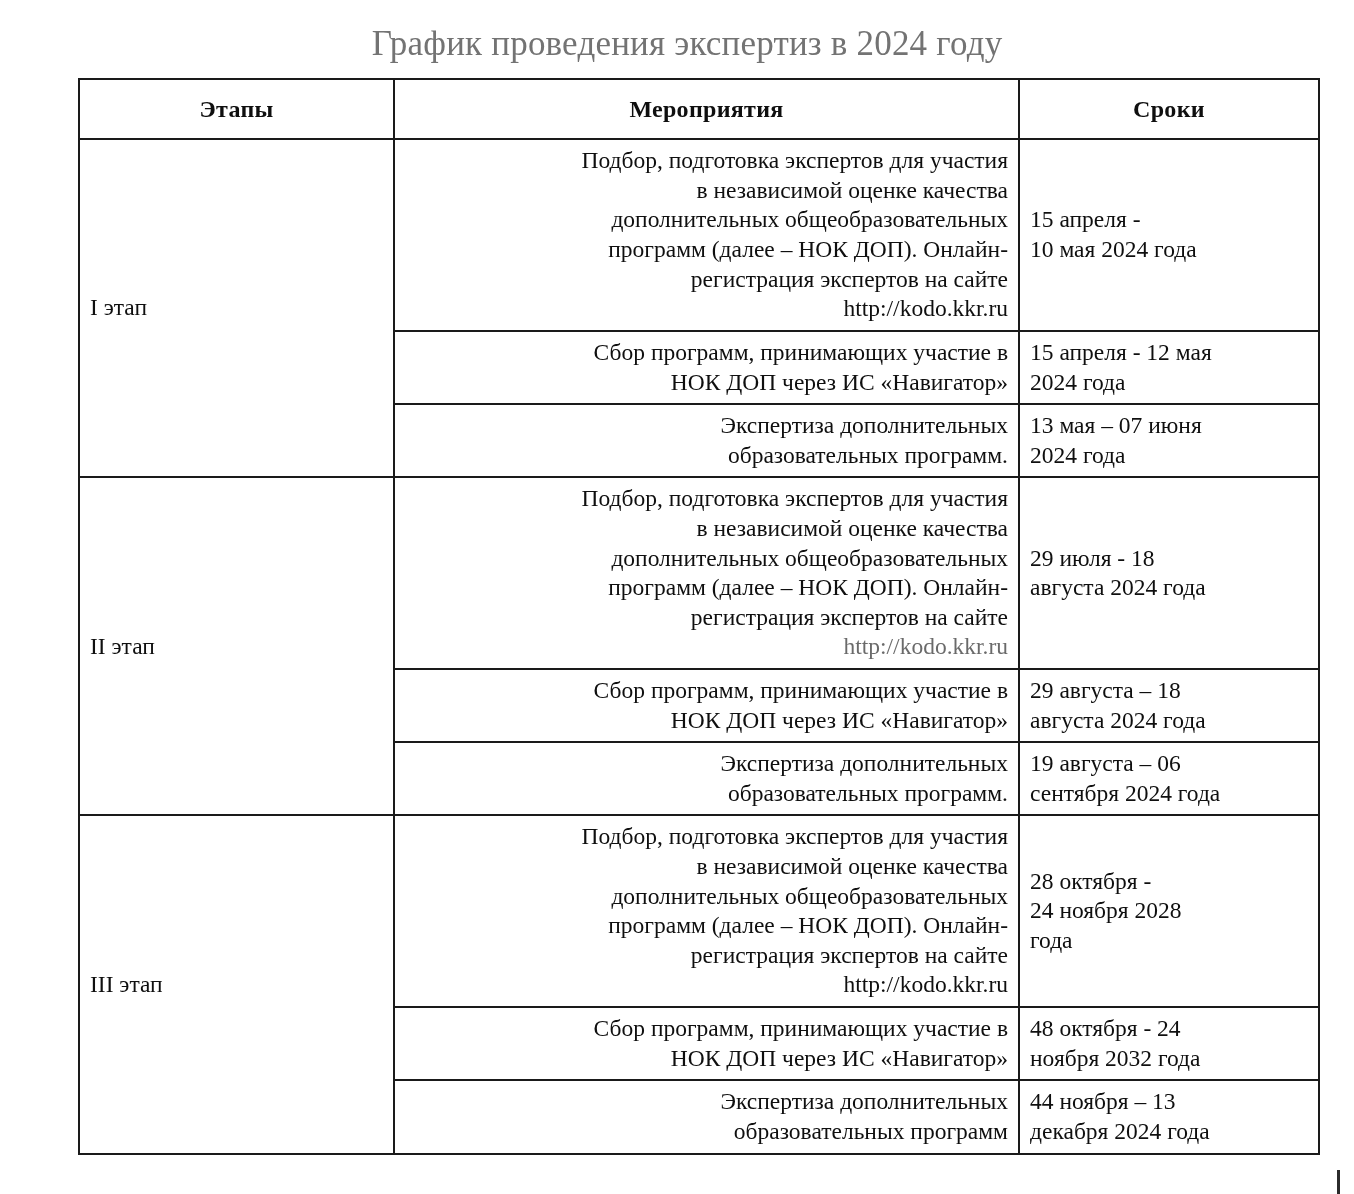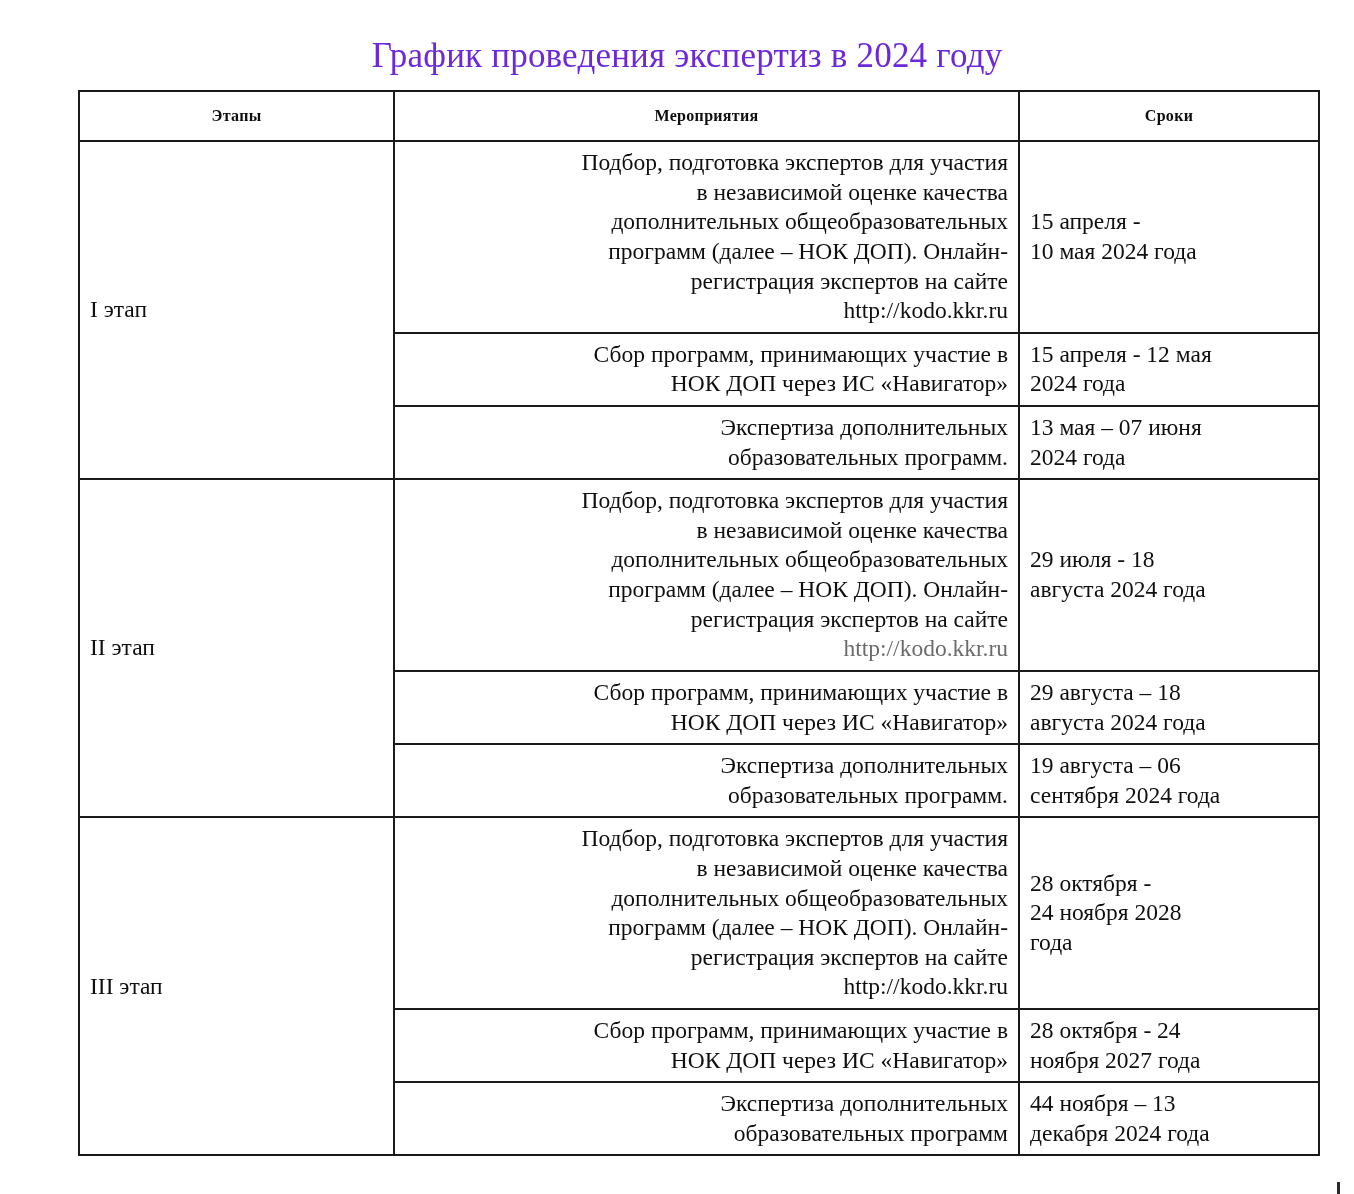--- a/index.html
+++ b/index.html
@@ -19,41 +19,41 @@
     width: 1354px;
     height: 1194px;
     position: relative;
     box-sizing: border-box;
   }
   .doc-title {
     text-align: center;
     font-size: 35px;
     font-weight: 400;
     letter-spacing: 0.2px;
-    margin: 36px 0 14px 0;
+    margin: 24px 0 14px 0;
     padding-left: 20px;
-    color: #6d28d9;
+    color: #737373;
   }
   table.schedule {
     border-collapse: collapse;
     width: 1240px;
     margin-left: 78px;
     table-layout: fixed;
   }
   table.schedule td, table.schedule th {
     border: 2px solid #1a1a1a;
     vertical-align: middle;
     padding: 6px 10px;
     font-size: 23.5px;
     line-height: 1.26;
     color: #0f0f0f;
   }
   table.schedule th {
     font-weight: 700;
-    font-size: 16px;
+    font-size: 24px;
     padding: 14px 6px;
     letter-spacing: 0.3px;
   }
   col.c-stage { width: 315px; }
   col.c-event { width: 625px; }
   col.c-term  { width: 300px; }
   td.stage {
     text-align: left;
     font-size: 24px;
     vertical-align: middle;
@@ -191,22 +191,22 @@
           <span class="term-line">24 ноября 2028</span>
           <span class="term-line">года</span>
         </td>
       </tr>
       <tr>
         <td class="event">
           <span class="event-line">Сбор программ, принимающих участие в</span>
           <span class="event-line">НОК ДОП через ИС «Навигатор»</span>
         </td>
         <td class="term">
-          <span class="term-line">28 октября - 24</span>
-          <span class="term-line">ноября 2027 года</span>
+          <span class="term-line">48 октября - 24</span>
+          <span class="term-line">ноября 2032 года</span>
         </td>
       </tr>
       <tr>
         <td class="event">
           <span class="event-line">Экспертиза дополнительных</span>
           <span class="event-line">образовательных программ</span>
         </td>
         <td class="term">
           <span class="term-line">44 ноября – 13</span>
           <span class="term-line">декабря 2024 года</span>

